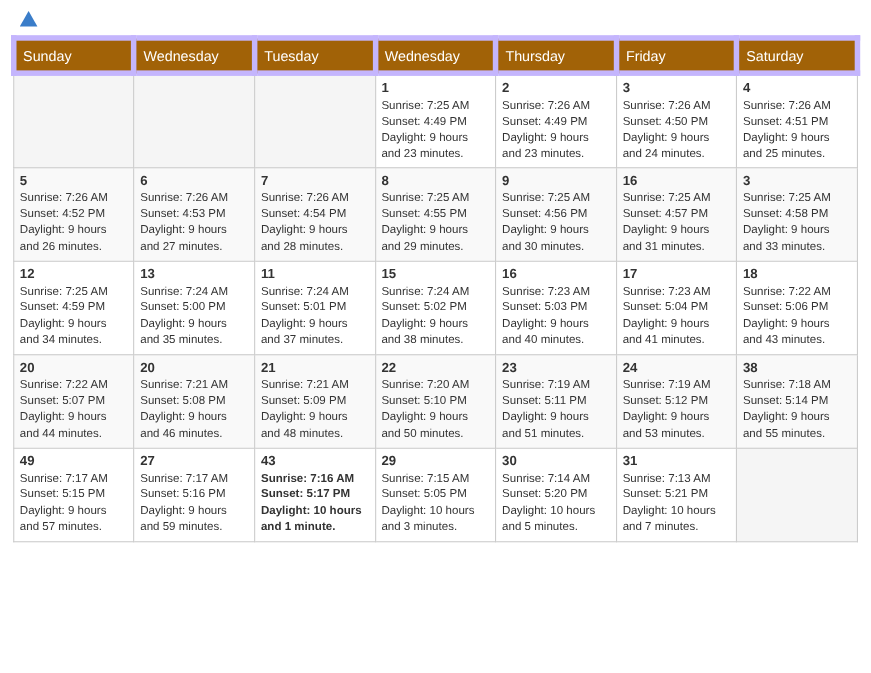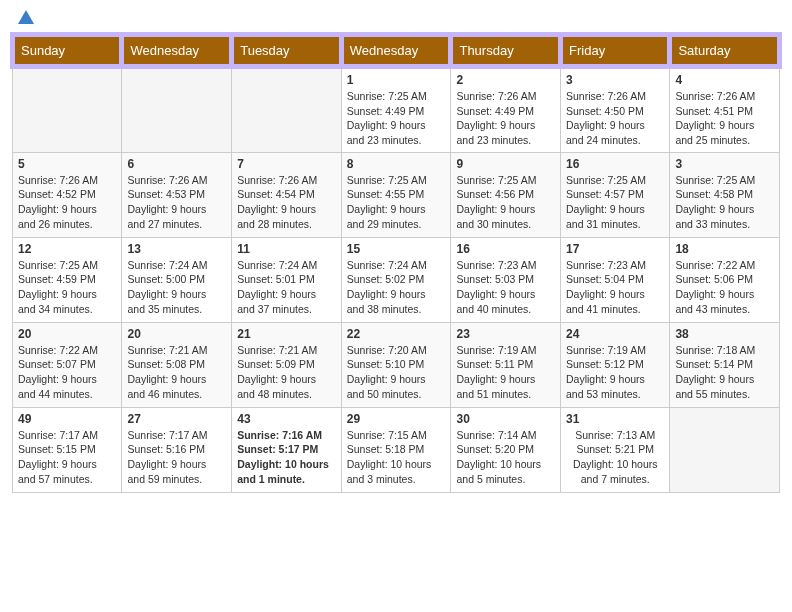--- a/index.html
+++ b/index.html
@@ -321,34 +321,34 @@
         <td>
           <div class="day-num">43</div>
           <div class="day-info" style="white-space: pre-line; font-weight: bold;">Sunrise: 7:16 AM
 Sunset: 5:17 PM
 Daylight: 10 hours
 and 1 minute.</div>
         </td>
         <td>
           <div class="day-num">29</div>
           <div class="day-info" style="white-space: pre-line;">Sunrise: 7:15 AM
-Sunset: 5:18 PM
+Sunset: 5:05 PM
 Daylight: 10 hours
 and 3 minutes.</div>
         </td>
         <td>
           <div class="day-num">30</div>
           <div class="day-info" style="white-space: pre-line;">Sunrise: 7:14 AM
 Sunset: 5:20 PM
 Daylight: 10 hours
 and 5 minutes.</div>
         </td>
         <td>
           <div class="day-num">31</div>
-          <div class="day-info" style="white-space: pre-line; text-align: center;">Sunrise: 7:13 AM
+          <div class="day-info" style="white-space: pre-line;">Sunrise: 7:13 AM
 Sunset: 5:21 PM
 Daylight: 10 hours
 and 7 minutes.</div>
         </td>
         <td class="empty"></td>
       </tr>
     </tbody>
 </table>
 
 </body></html>

